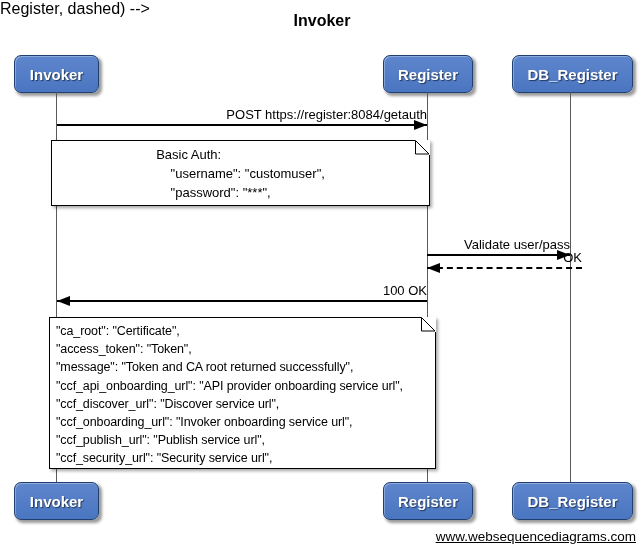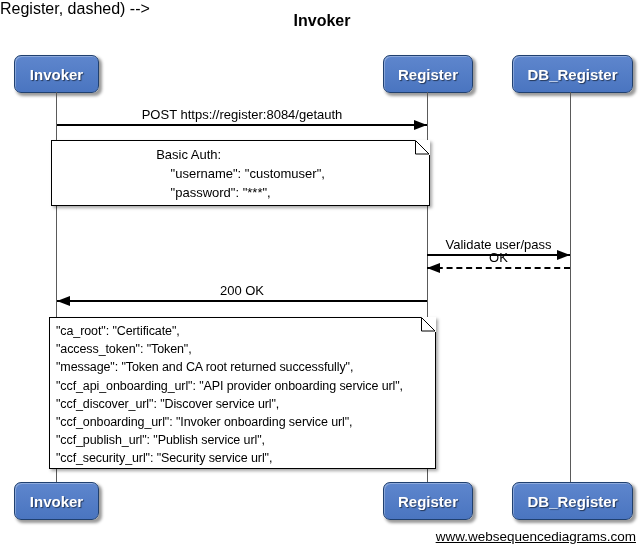--- a/index.html
+++ b/index.html
@@ -45,21 +45,21 @@
     z-index: 1;
   }
   .msg {
     position: absolute;
     height: 20px;
     z-index: 2;
   }
   .msg .label {
     position: absolute;
     left: 0; right: 0; bottom: 4px;
-    text-align: center;
+    text-align: right;
     font-size: 13px;
     color: #000;
     white-space: nowrap;
   }
   .msg .line {
     position: absolute;
     left: 0; right: 0; bottom: 0;
     height: 2px;
     background: #000;
   }
@@ -126,21 +126,21 @@
   #actor-register-top   { left: 383px; top: 55px; width: 88px;  }
   #actor-dbregister-top { left: 512px; top: 55px; width: 119px; }
   #actor-invoker-bottom    { left: 14px;  top: 482px; width: 83px;  }
   #actor-register-bottom   { left: 383px; top: 482px; width: 88px;  }
   #actor-dbregister-bottom { left: 512px; top: 482px; width: 119px; }
   #lifeline-invoker    { left: 56px;  }
   #lifeline-register   { left: 427px; }
   #lifeline-dbregister { left: 570px; }
   #msg-getauth  { left: 57px;  width: 370px; top: 106px; }
   #msg-validate { left: 427px; width: 143px; top: 236px; }
-  #msg-ok       { left: 427px; width: 143px; top: 249px; }
+  #msg-ok       { left: 427px; width: 143px; top: 249px; padding-left: 12px; }
   #msg-200ok    { left: 57px;  width: 370px; top: 282px; }
 </style>
 </head>
 <body>
 
 <div id="canvas">
 
   <div class="diagram-title">Invoker</div>
 
   
@@ -186,21 +186,21 @@
 
    Register, dashed) --&gt;
   <div class="msg" id="msg-ok">
     <div class="label">OK</div>
     <div class="line dash"></div>
     <div class="ah left"></div>
   </div>
 
   
   <div class="msg" id="msg-200ok">
-    <div class="label">200 OK</div>
+    <div class="label">100 OK</div>
     <div class="line"></div>
     <div class="ah left"></div>
   </div>
 
   
   <div class="note" id="note-auth-response">
     <div class="text">"ca_root": "Certificate",
 "access_token": "Token",
 "message": "Token and CA root returned successfully",
 "ccf_api_onboarding_url": "API provider onboarding service url",

